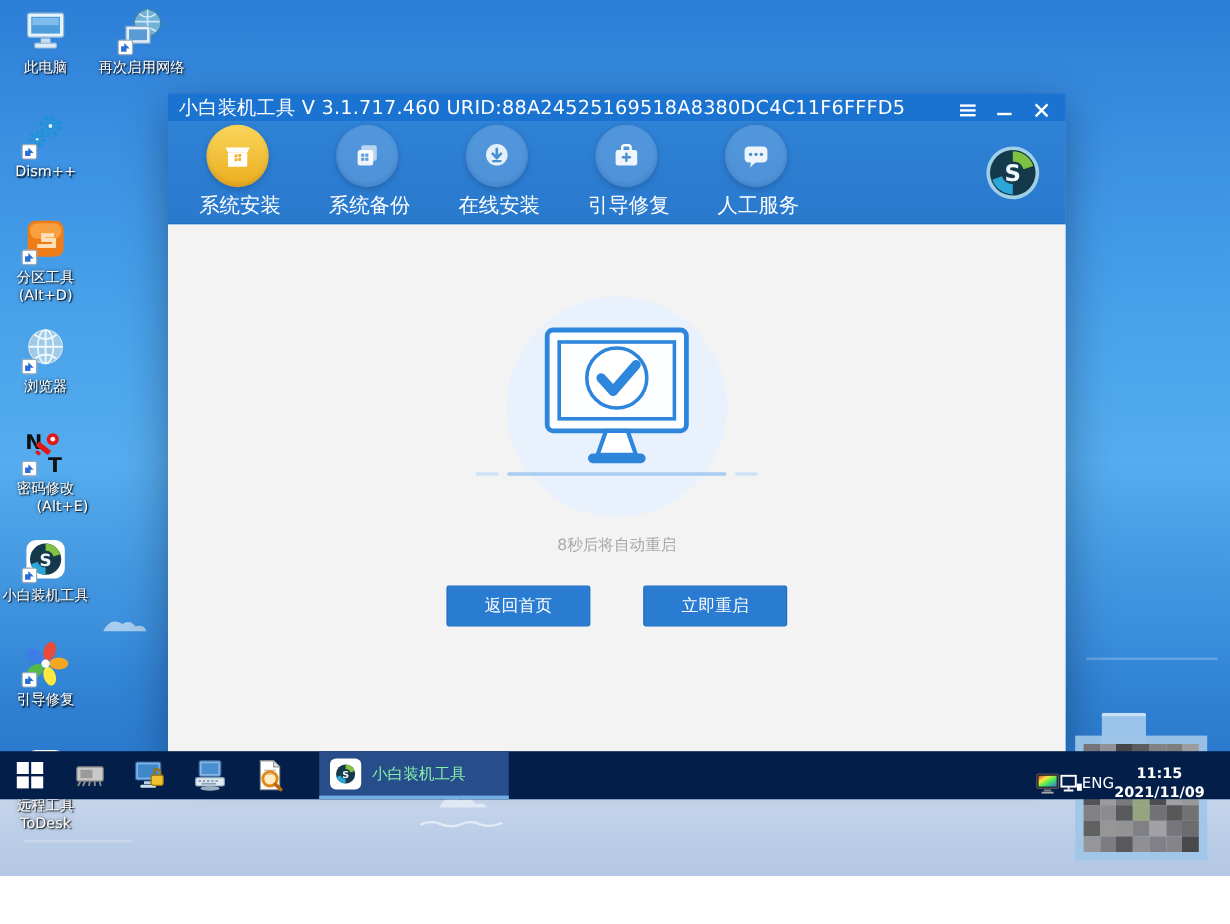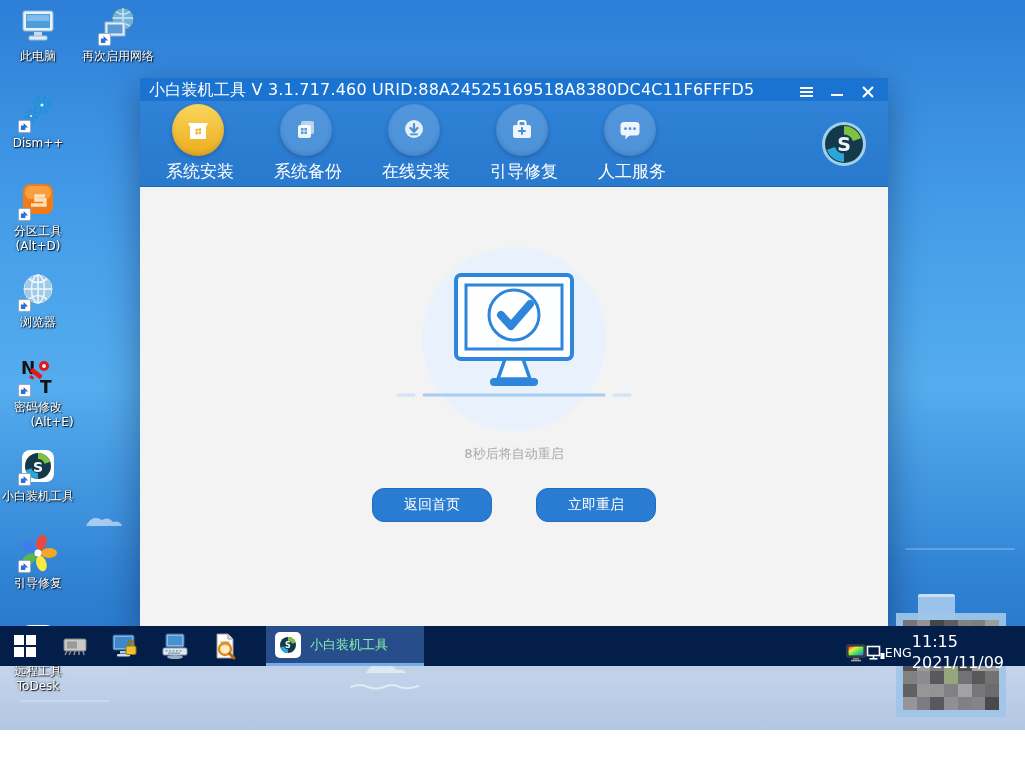--- a/index.html
+++ b/index.html
@@ -58,21 +58,21 @@
   .logo { margin-left:auto; display:flex; align-items:center; gap:10px; }
   .logo svg { width:48px; height:48px; }
   .logo-title { font-size:27px; color:#fff; letter-spacing:3px; line-height:1.1; }
   .logo-sub { font-size:10px; font-weight:bold; color:#eef6ff; letter-spacing:1.6px; margin-top:3px; }
 
   .content { height:440px; background:#f3f3f4; text-align:center; }
   .hero { padding-top:60px; }
   .message { margin-top:16px; font-size:15.5px; color:#2e8ce8; }
   .countdown { margin-top:9px; font-size:13px; color:#a8a8a8; }
   .btnrow { margin-top:25px; display:flex; justify-content:center; gap:44px; }
-  .btn { width:120px; height:34px; background:#2a7cd2; border:1px solid #1f6ec2; border-radius:12px;
+  .btn { width:120px; height:34px; background:#2a7cd2; border:1px solid #1f6ec2; border-radius:2px;
     color:#fff; font-size:14px; font-family:inherit; cursor:pointer; }
 
   
   .qr-tab { position:absolute; left:918px; top:594px; width:37px; height:26px;
     background:rgba(165,203,236,.9); border-top:3px solid rgba(205,228,248,.9); border-radius:2px; }
   .qr-frame { position:absolute; left:896px; top:613px; width:110px; height:104px;
     background:rgba(160,198,232,.92); padding:7px; }
   .qr-mosaic { width:100%; height:100%; display:grid;
     grid-template-columns:repeat(7,1fr); grid-template-rows:repeat(7,1fr); }
 
@@ -85,21 +85,21 @@
   .tb-btn svg { width:30px; height:30px; }
   .tb-active { margin-left:16px; width:158px; background:#274d8b; border-bottom:3px solid #74ade6;
     display:flex; align-items:center; gap:9px; padding-left:9px; cursor:pointer; }
   .tb-appicon { width:26px; height:26px; background:#fff; border-radius:5px;
     display:flex; align-items:center; justify-content:center; }
   .tb-appicon svg { width:20px; height:20px; }
   .tb-applabel { color:#86efac; font-size:13px; white-space:nowrap; }
   .tray { margin-left:auto; display:flex; align-items:center; padding-right:21px;margin-top:13px; }
   .tray svg { display:block; }
   .tray-lang { color:#fff; font-size:12.5px; cursor:pointer; }
-  .tray-clock { color:#fff; font-size:16px; text-align:left; line-height:1.3; cursor:pointer; }
+  .tray-clock { color:#fff; font-size:12px; text-align:center; line-height:1.3; cursor:pointer;font-weight:bold; }
 </style>
 </head>
 <body>
 
 <div class="desktop">
 
   <div class="sea"></div>
   <svg class="cloud" style="left:84px;top:512px;width:40px;height:16px;" viewBox="0 0 40 16">
     <path d="M2 14 Q8 2 18 8 Q24 4 29 10 Q36 8 38 14 Z" fill="rgba(255,255,255,.55)"></path>
     </svg>

